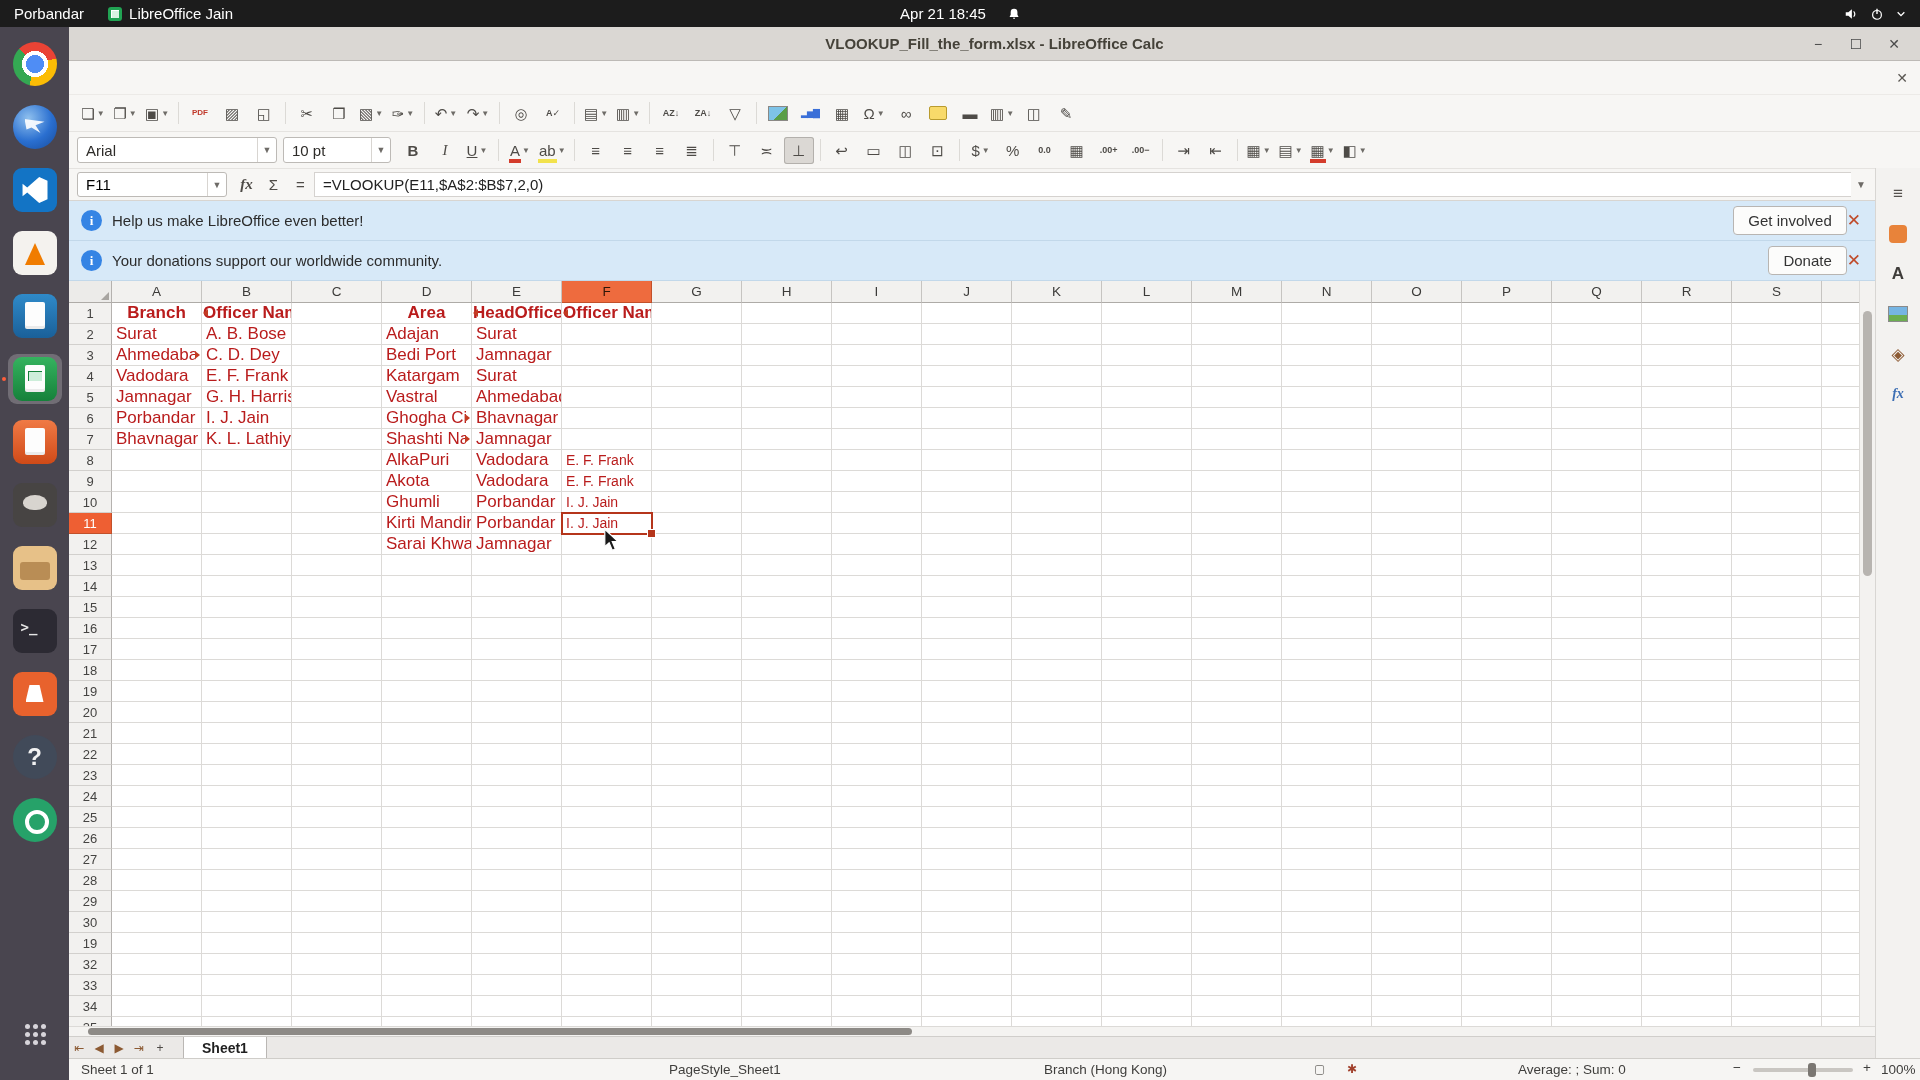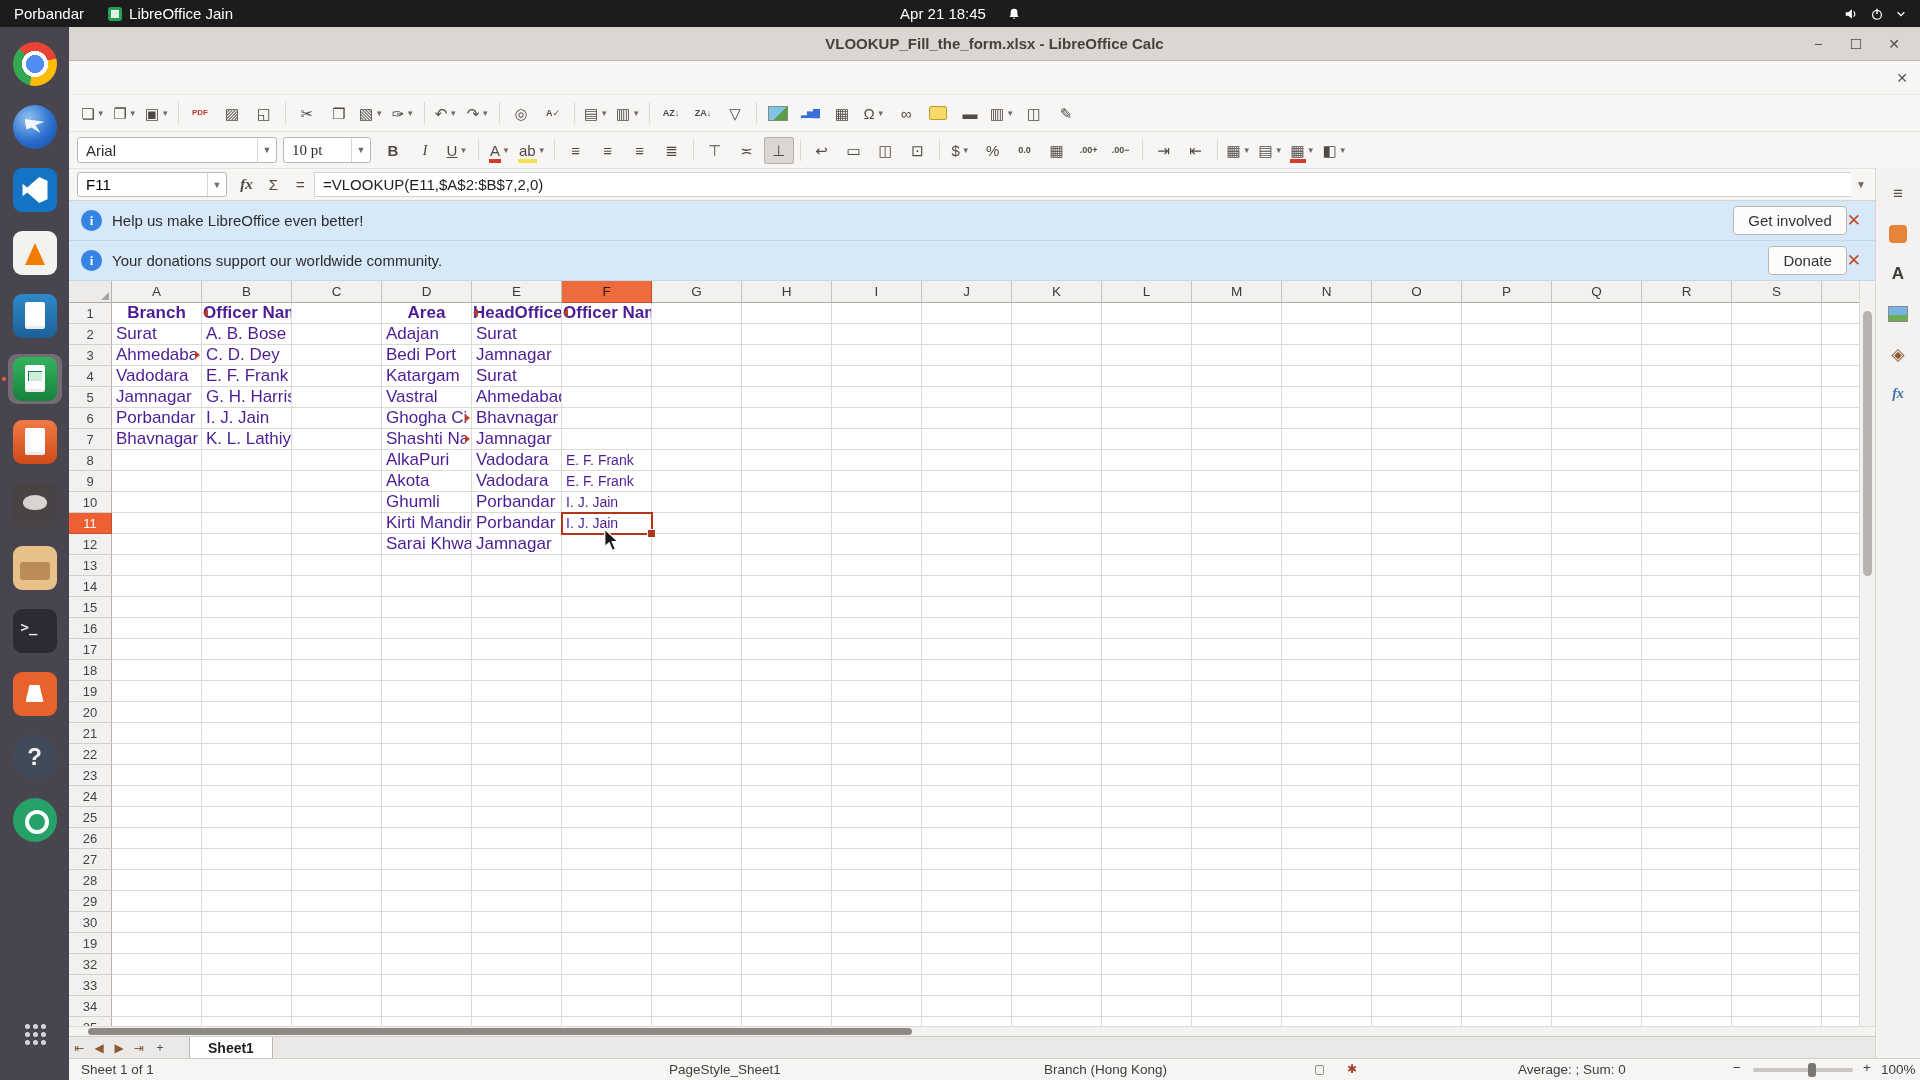--- a/index.html
+++ b/index.html
@@ -85,21 +85,21 @@
   .glyph.fontcolor::after,.glyph.highlight::after,.glyph.bordercolor::after{content:"";position:absolute;left:-1px;right:-1px;bottom:-5px;height:4px;}
   .glyph.fontcolor::after{background:#d43c2c;}
   .glyph.highlight::after{background:#f2e24c;}
   .glyph.bordercolor::after{background:#d43c2c;}
   .dd{font-size:8px;color:#6e6b67;margin-left:2px;}
   .tsep{width:1px;height:22px;background:#dcdad6;margin:0 5px;}
   .combo{height:26px;background:#fff;border:1px solid #bdbab6;border-radius:3px;display:flex;align-items:center;font-size:15px;color:#2e2c29;margin-right:6px;box-sizing:border-box;}
   .combo .cval{padding:0 8px;flex:1;white-space:nowrap;overflow:hidden;}
   .combo .cdd{width:18px;align-self:stretch;display:flex;align-items:center;justify-content:center;border-left:1px solid #d8d5d1;color:#6e6b67;font-size:9px;}
   #fontname{width:200px;}
-  #fontsize{width:88px;font-family:Liberation Serif, serif;}
+  #fontsize{width:108px;}
   
   #formulabar{height:33px;display:flex;align-items:center;background:#f7f6f4;border-top:1px solid #e5e3e0;border-bottom:1px solid #d8d5d1;padding-left:8px;box-sizing:border-box;}
   #namebox{width:150px;height:25px;background:#fff;border:1px solid #bdbab6;border-radius:3px;display:flex;align-items:center;font-size:15px;box-sizing:border-box;margin-right:6px;}
   #namebox .cval{padding:0 8px;flex:1;}
   .fbtn{width:27px;height:25px;display:flex;align-items:center;justify-content:center;font-size:15px;color:#4e4b47;}
   #fx{font-style:italic;font-family:"Liberation Serif",serif;font-weight:bold;}
   #formula-input{flex:1;height:25px;background:#fff;border:1px solid #d5d2cf;border-right:none;display:flex;align-items:center;font-size:15px;color:#222;padding-left:8px;box-sizing:border-box;}
   #fb-expand{width:20px;display:flex;align-items:center;justify-content:center;color:#6e6b67;font-size:10px;margin-right:4px;}
   
   .notif{height:40px;background:#d7e9f8;border-bottom:1px solid #c2d8ea;display:flex;align-items:center;padding:0 14px 0 12px;box-sizing:border-box;}
@@ -114,40 +114,40 @@
   #sheet{flex:1;position:relative;background:#fff;overflow:hidden;}
   #col-headers{display:flex;height:22px;}
   .corner{width:43px;height:22px;background:#ecebe9;border-right:1px solid #b5b2af;border-bottom:1px solid #aeaba7;box-sizing:border-box;position:relative;flex:none;}
   .corner::after{content:"";position:absolute;right:2px;bottom:2px;border-left:8px solid transparent;border-bottom:8px solid #a8a5a1;}
   .colh{width:90px;height:22px;background:#f2f1ef;border-right:1px solid #c6c4c1;border-bottom:1px solid #aeaba7;box-sizing:border-box;display:flex;align-items:center;justify-content:center;font-size:13.5px;color:#3c3b39;flex:none;}
   .colh.sel{background:#ee6b3e;color:#2f1608;border-color:#c2502a;}
   .grow{display:flex;height:21px;}
   .rowh{width:43px;height:21px;background:#f2f1ef;border-right:1px solid #b5b2af;border-bottom:1px solid #d2d0cd;box-sizing:border-box;display:flex;align-items:center;justify-content:center;font-size:13px;color:#454442;flex:none;}
   .rowh.sel{background:#ee5f33;color:#fff;border-color:#c2502a;}
   .cell{width:90px;height:21px;border-right:1px solid #dcdad7;border-bottom:1px solid #dcdad7;box-sizing:border-box;position:relative;flex:none;background:#fff;}
-  .ct{display:block;line-height:20px;font-size:17px;color:#4c1d95;white-space:nowrap;overflow:hidden;padding-left:4px;}
+  .ct{display:block;line-height:20px;font-size:17px;color:#b91c1c;white-space:nowrap;overflow:hidden;padding-left:4px;}
   .ct.b{font-weight:bold;}
   .ct.c{text-align:center;padding:0 1px;}
   .ct.sm{font-size:14px;line-height:20px;}
   .ct.clipr{width:calc(100% - 9px);padding-right:0;}
   .tri{position:absolute;top:50%;margin-top:-4px;width:0;height:0;border-top:4px solid transparent;border-bottom:4px solid transparent;z-index:2;}
   .tri.l{left:1px;border-right:5px solid #c33b22;}
   .tri.r{right:1px;border-left:5px solid #c33b22;}
   #selection{position:absolute;width:92px;height:23px;border:2px solid #b5351b;box-sizing:border-box;z-index:5;pointer-events:none;}
   #selection .handle{position:absolute;right:-5px;bottom:-5px;width:7px;height:7px;background:#b5351b;border:1px solid #fff;}
   #vscroll{position:absolute;top:0;right:0;bottom:0;width:16px;background:#f3f2f0;border-left:1px solid #dddbd8;box-sizing:border-box;z-index:6;}
   .vthumb{position:absolute;left:3px;width:9px;top:30px;height:265px;background:#b7b4b0;border-radius:5px;}
   
   #hscroll{height:10px;background:#f4f3f1;border-top:1px solid #dcdad7;position:relative;box-sizing:border-box;}
   .hthumb{position:absolute;left:19px;top:1px;width:824px;height:7px;background:#8d8a86;border-radius:4px;}
   
   #tabrow{height:22px;background:#ebe9e7;border-top:1px solid #d0cecb;display:flex;align-items:center;box-sizing:border-box;font-size:13px;}
   .snav{width:20px;text-align:center;color:#8c5a33;font-size:12px;}
   .snav.add{width:22px;color:#4e4b47;}
-  .sheettab{height:22px;display:flex;align-items:center;padding:0 18px;background:#fff;border-left:1px solid #bab7b4;border-right:1px solid #bab7b4;font-size:14px;font-weight:bold;color:#1f1f1f;margin-left:18px;box-sizing:border-box;}
+  .sheettab{height:22px;display:flex;align-items:center;padding:0 18px;background:#fff;border-left:1px solid #bab7b4;border-right:1px solid #bab7b4;font-size:14px;font-weight:bold;color:#1f1f1f;margin-left:12px;box-sizing:border-box;}
   
   #statusbar{height:22px;background:#f6f5f3;border-top:1px solid #cfcdc9;position:relative;font-size:13.5px;color:#3f3e3c;box-sizing:border-box;}
   #statusbar span{position:absolute;top:3px;white-space:nowrap;}
   .st-icon{font-size:12px;color:#6b6865;}
   #zoom-track{position:absolute;top:9px;left:1684px;width:100px;height:4px;background:#c9c6c2;border-radius:2px;}
   #zoom-thumb{position:absolute;top:-5px;left:55px;width:8px;height:14px;background:#7a7672;border-radius:3px;}
   
   #sidebar{width:45px;background:#f3f2f0;border-left:1px solid #d8d6d3;display:flex;flex-direction:column;align-items:center;padding-top:8px;box-sizing:border-box;}
   .sb-item{width:34px;height:36px;display:flex;align-items:center;justify-content:center;border-radius:4px;margin-bottom:4px;}
   .si{display:flex;align-items:center;justify-content:center;font-size:17px;color:#55524e;}

